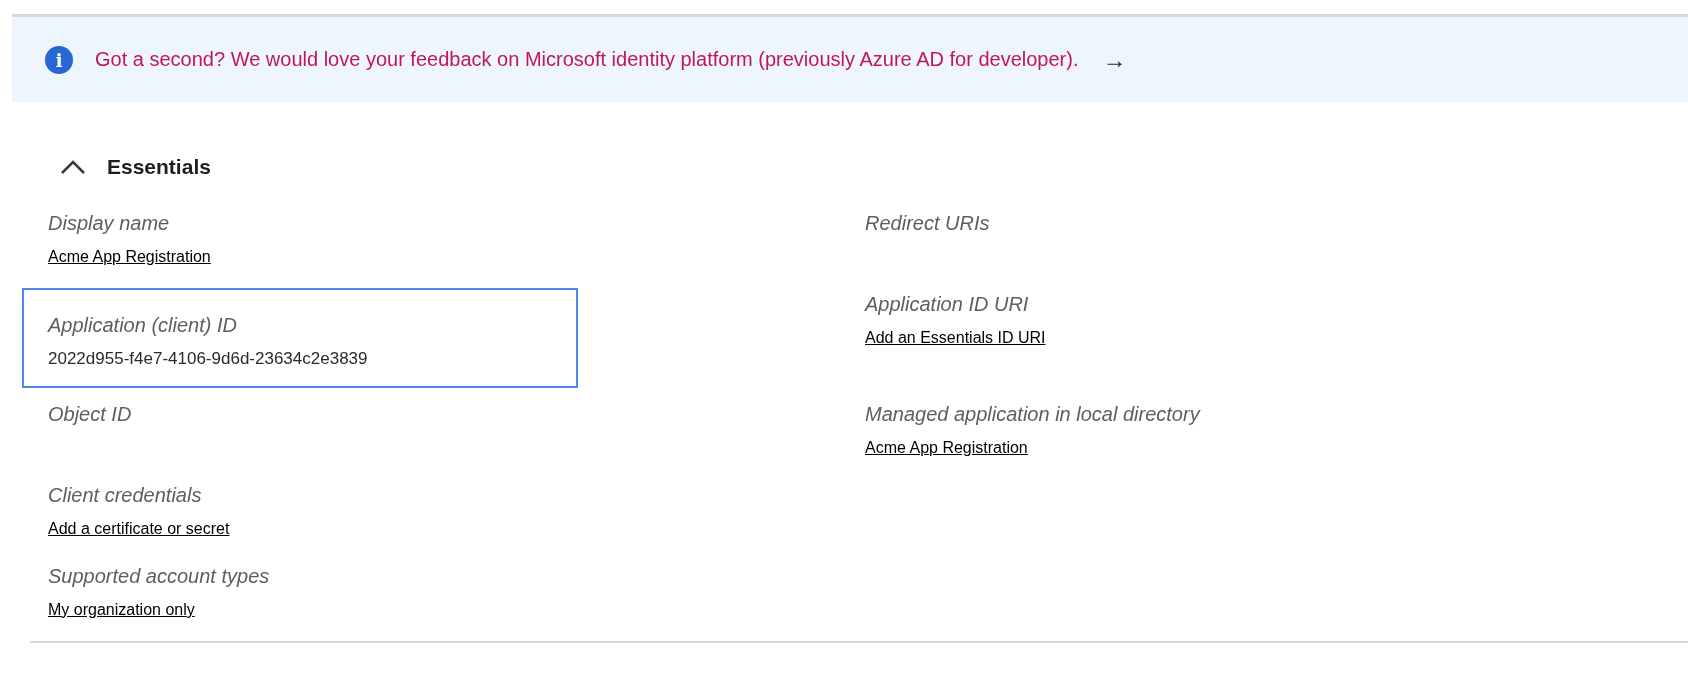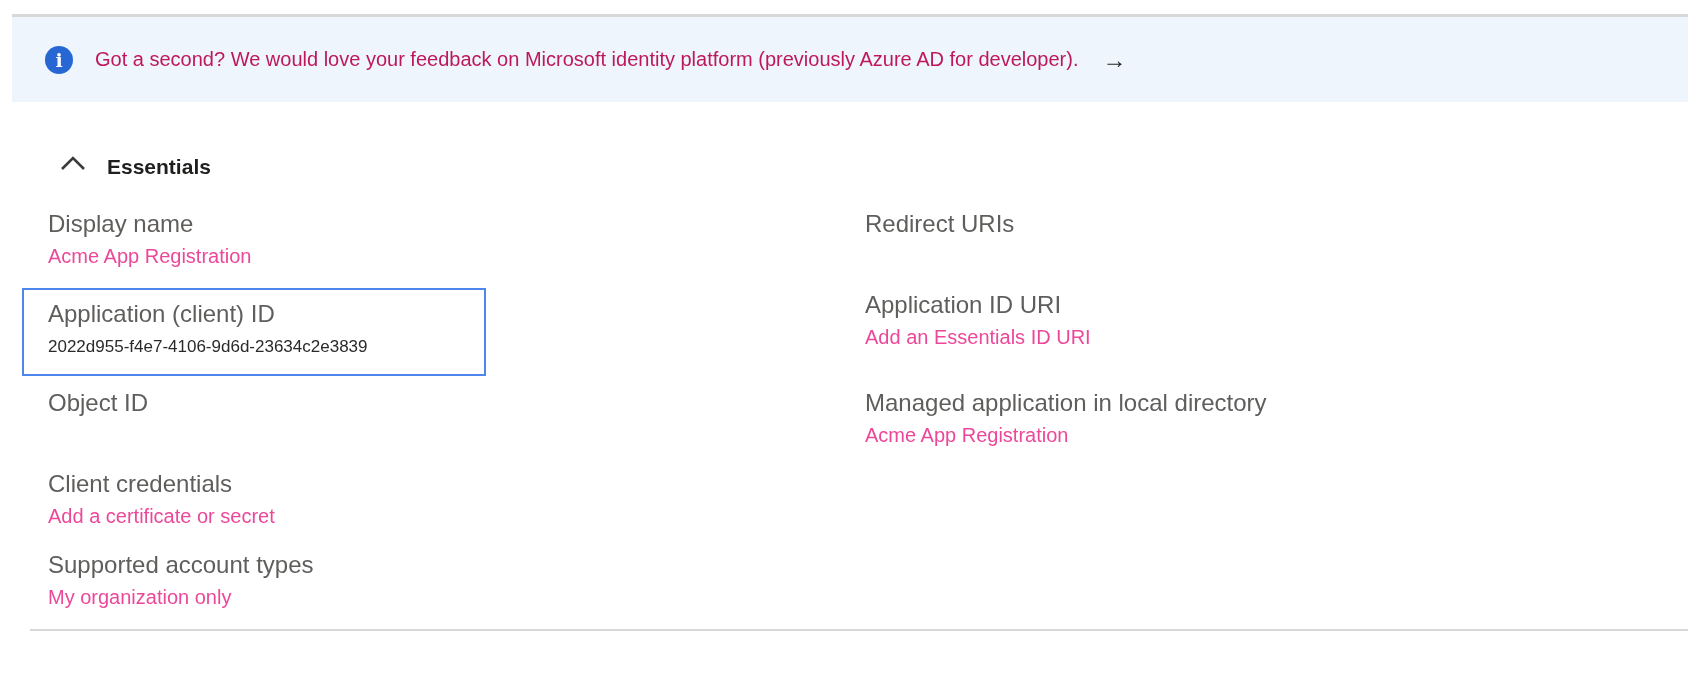--- a/index.html
+++ b/index.html
@@ -43,21 +43,21 @@
     color: #be185d;
   }
   .banner-arrow {
     font-size: 24px;
     color: #242424;
     margin-left: 2px;
   }
   .essentials-header {
     margin: 53px 0 0 60px;
     display: flex;
-    align-items: flex-start;
+    align-items: center;
     gap: 21px;
     cursor: pointer;
   }
   .chevron-up {
     width: 26px; height: 16px;
     display: inline-block;
   }
   .essentials-title {
     font-size: 21px;
     font-weight: bold;
@@ -68,40 +68,42 @@
     display: grid;
     grid-template-columns: 817px 1fr;
     grid-auto-flow: column;
     grid-template-rows: repeat(5, auto);
     align-items: start;
   }
   .field {
     margin-bottom: 15px;
   }
   .field-label {
-    font-size: 24px;
+    font-size: 20px;
     line-height: 33px;
     color: #5f5e5c;
+    font-style: italic;
   }
   .field-value {
     font-size: 17px;
     line-height: 33px;
     color: #2b2a29;
   }
   a.field-link {
-    font-size: 20px;
+    font-size: 16px;
     line-height: 33px;
-    color: #ec4899;
+    color: #000000;
+    text-decoration: underline;
     cursor: pointer;
   }
   .field.highlight {
     border: 2px solid #4e86ee;
     margin-left: -26px;
-    padding: 7px 16px 11px 24px;
-    width: 464px;
+    padding: 19px 16px 11px 24px;
+    width: 556px;
     margin-bottom: 10px;
   }
   .bottom-divider {
     margin-left: 30px;
     height: 2px;
     background: #d8d8d8;
   }
 </style>
 </head>
 <body>

